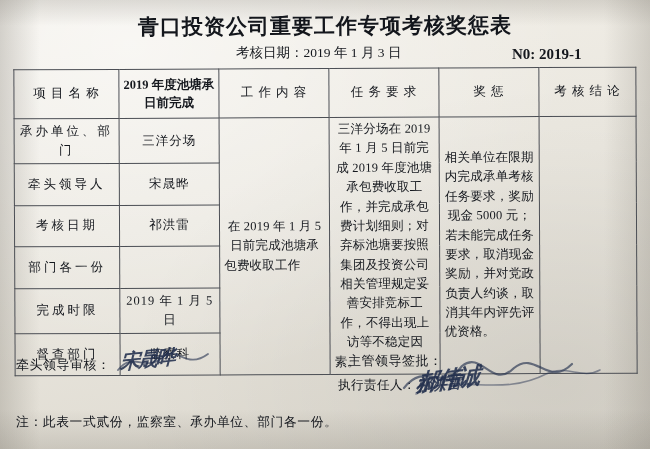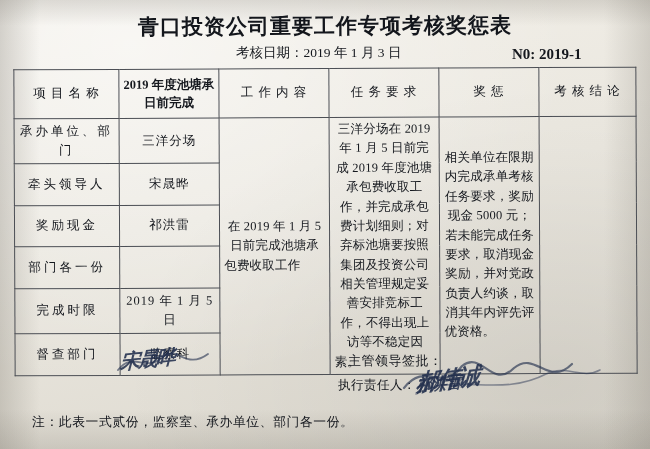--- a/index.html
+++ b/index.html
@@ -169,21 +169,20 @@
     letter-spacing: 0.5px;
     color: #15181e;
   }
   .footnote {
     position: absolute;
     left: 16px;
     top: 414px;
     font-size: 12.8px;
     letter-spacing: 0.6px;
     color: #15181e;
-    margin-left: 16px;
   }
 
   
   .sig {
     position: absolute;
     color: #23304e;
     font-family: "DejaVu Serif", serif;
     font-style: italic;
     font-weight: bold;
     opacity: 0.88;
@@ -262,39 +261,40 @@
         <td class="para mid" rowspan="6">在 2019 年 1 月 5 日前完成池塘承包费收取工作</td>
         <td class="para" rowspan="6">三洋分场在 2019 年 1 月 5 日前完成 2019 年度池塘承包费收取工作，并完成承包费计划细则；对弃标池塘要按照集团及投资公司相关管理规定妥善安排竞标工作，不得出现上访等不稳定因素。</td>
         <td class="para" rowspan="6">相关单位在限期内完成承单考核任务要求，奖励现金 5000 元；若未能完成任务要求，取消现金奖励，并对党政负责人约谈，取消其年内评先评优资格。</td>
         <td class="para" rowspan="6"></td>
       </tr>
       <tr>
         <td class="lbl">牵头领导人</td>
         <td class="val">宋晟晔</td>
       </tr>
       <tr>
-        <td class="lbl">奖励现金</td>
+        <td class="lbl">考核日期</td>
         <td class="val">祁洪雷</td>
       </tr>
       <tr>
         <td class="lbl">部门各一份</td>
         <td class="val"></td>
       </tr>
       <tr>
         <td class="lbl">完成时限</td>
         <td class="val">2019 年 1 月 5 日</td>
       </tr>
       <tr>
         <td class="lbl">督查部门</td>
         <td class="val">监察科</td>
       </tr>
     </tbody>
   </table>
 
   <div class="sign-row">
+    <span class="sign-lead-label">牵头领导审核：</span>
     <span class="sig sig-1">宋晟晔</span>
 
     <span class="sign-mgr-label">主管领导签批：</span>
     <span class="sign-exec-label">
       <span>执行责任人：</span><span class="sig sig-3" style="position:static;display:inline-block;">祁洪雷</span>
     </span>
     <span class="sig sig-2">郝伟诚</span>
 
     <svg class="scrawl" width="240" height="46" style="left:380px; top:2px;">
       <path d="M8,34 C30,6 46,40 66,12 C86,-4 96,36 118,14 C140,-4 152,34 176,10" stroke="#23304e" stroke-width="2.2" fill="none" opacity="0.75" stroke-linecap="round"></path>

